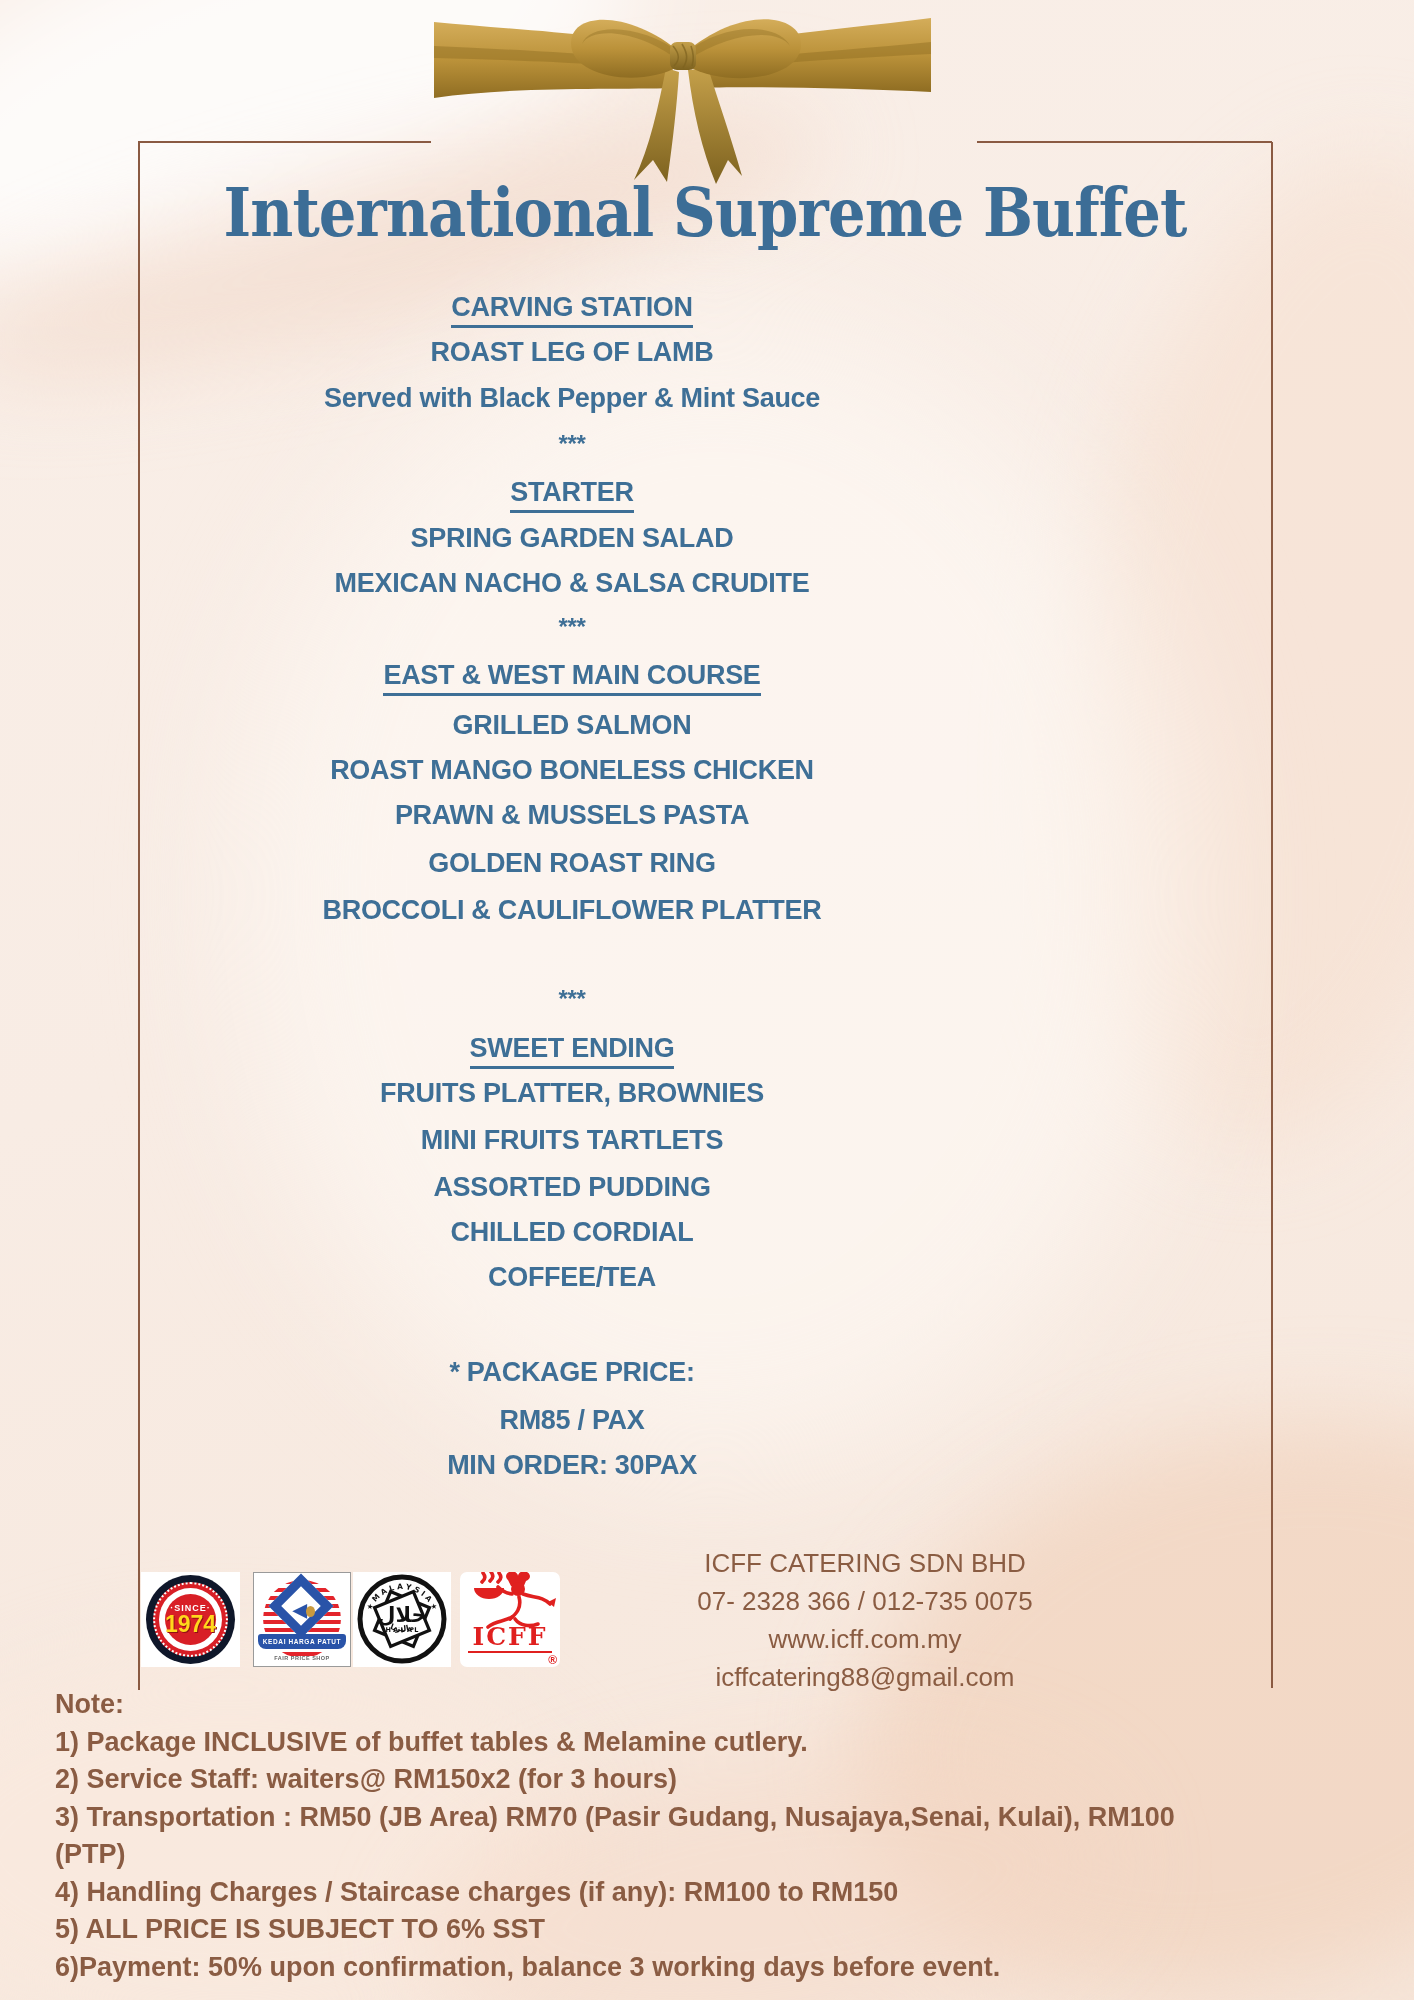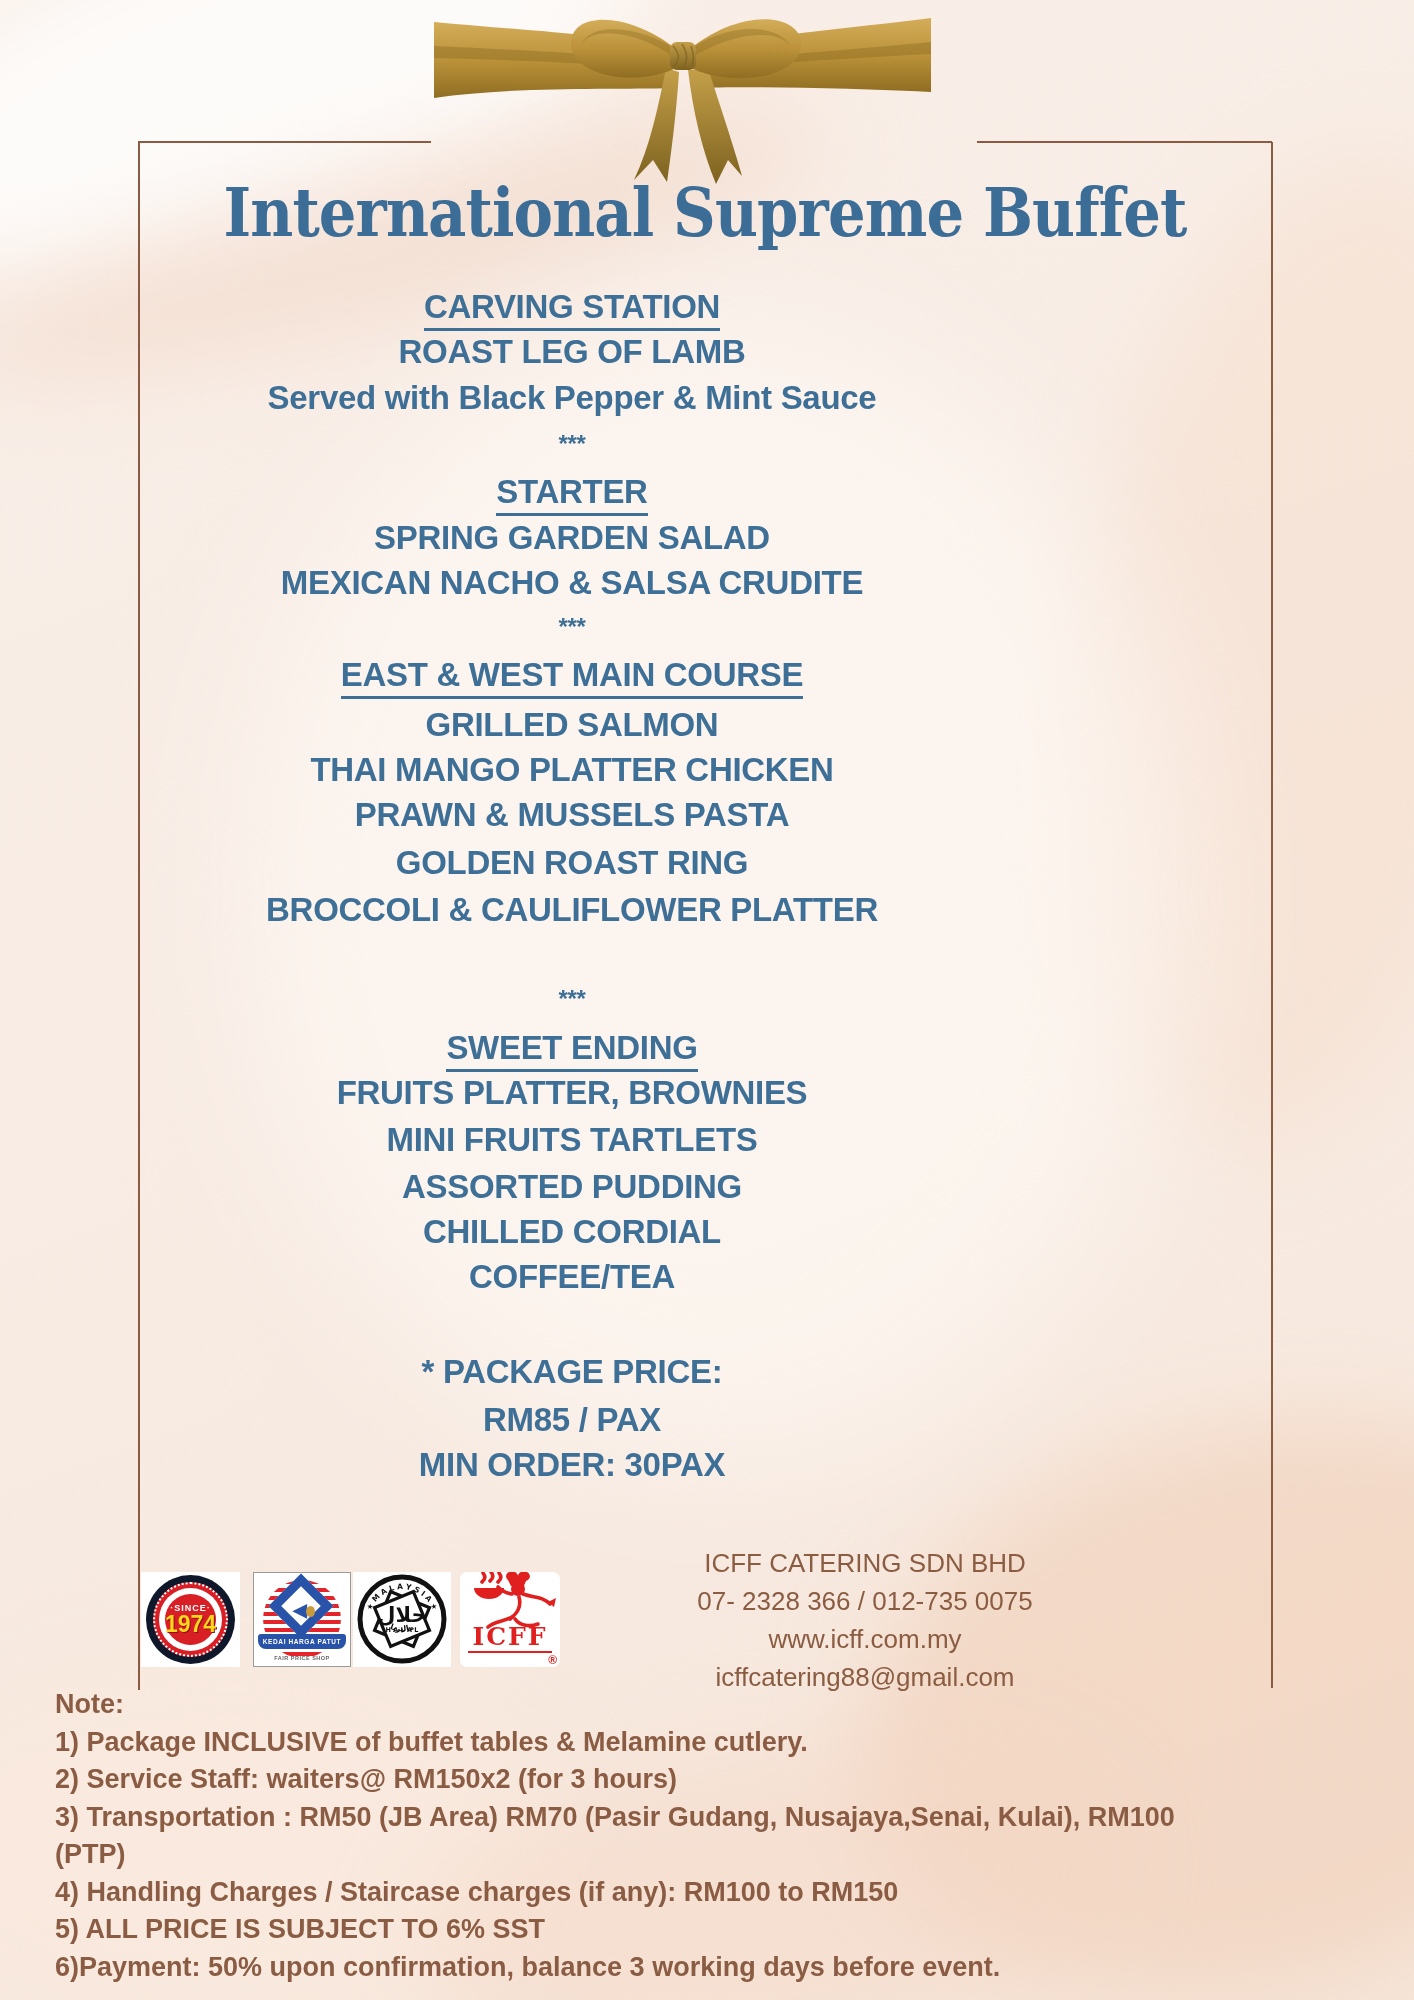--- a/index.html
+++ b/index.html
@@ -33,21 +33,21 @@
     position:absolute;left:138px;top:176px;width:1134px;text-align:center;
     font-family:"DejaVu Serif","Liberation Serif",serif;font-weight:700;
     font-size:68px;line-height:72px;color:#3c6d96;letter-spacing:-1px;
     transform:scaleX(.87);transform-origin:50% 50%;white-space:nowrap;
   }
 
   
   .menu-col{position:absolute;left:138px;top:0;width:868px;height:1520px;}
   .ml{
     position:absolute;left:0;width:100%;text-align:center;
-    font-weight:700;font-size:33px;line-height:36px;color:#3e6f96;
+    font-weight:700;font-size:27px;line-height:36px;color:#3e6f96;
     letter-spacing:-.3px;white-space:nowrap;
   }
   .ml.head span{border-bottom:3px solid currentColor;padding-bottom:3px;}
   .ml.star{font-size:24px;}
 
   
   .contact{
     position:absolute;left:565px;top:1544px;width:600px;text-align:center;
     color:#8a5c42;font-weight:400;font-size:26px;line-height:38px;
   }
@@ -153,21 +153,21 @@
     <div class="ml" style="top:380px">Served with Black Pepper &amp; Mint Sauce</div>
     <div class="ml star" style="top:426px">***</div>
 
     <div class="ml head" style="top:474px"><span>STARTER</span></div>
     <div class="ml" style="top:520px">SPRING GARDEN SALAD</div>
     <div class="ml" style="top:565px">MEXICAN NACHO &amp; SALSA CRUDITE</div>
     <div class="ml star" style="top:609px">***</div>
 
     <div class="ml" style="top:707px">GRILLED SALMON</div>
     <div class="ml head" style="top:657px"><span>EAST &amp; WEST MAIN COURSE</span></div>
-    <div class="ml" style="top:752px">THAI MANGO PLATTER CHICKEN</div>
+    <div class="ml" style="top:752px">ROAST MANGO BONELESS CHICKEN</div>
     <div class="ml" style="top:797px">PRAWN &amp; MUSSELS PASTA</div>
     <div class="ml" style="top:845px">GOLDEN ROAST RING</div>
     <div class="ml" style="top:892px">BROCCOLI &amp; CAULIFLOWER PLATTER</div>
     <div class="ml star" style="top:981px">***</div>
 
     <div class="ml head" style="top:1030px"><span>SWEET ENDING</span></div>
     <div class="ml" style="top:1075px">FRUITS PLATTER, BROWNIES</div>
     <div class="ml" style="top:1122px">MINI FRUITS TARTLETS</div>
     <div class="ml" style="top:1169px">ASSORTED PUDDING</div>
     <div class="ml" style="top:1259px">COFFEE/TEA</div>

